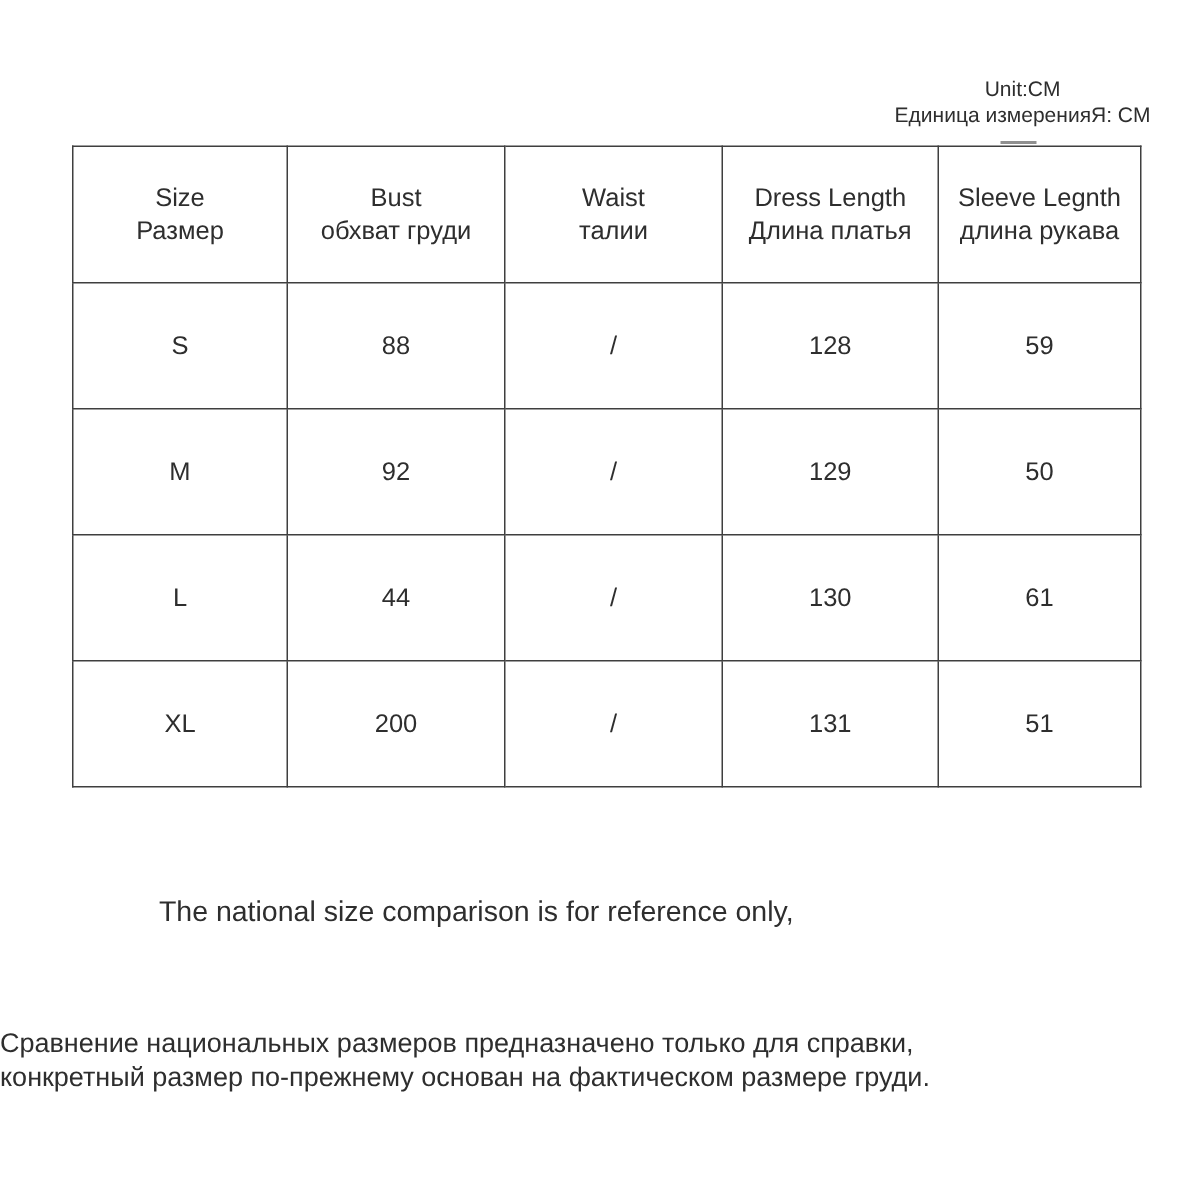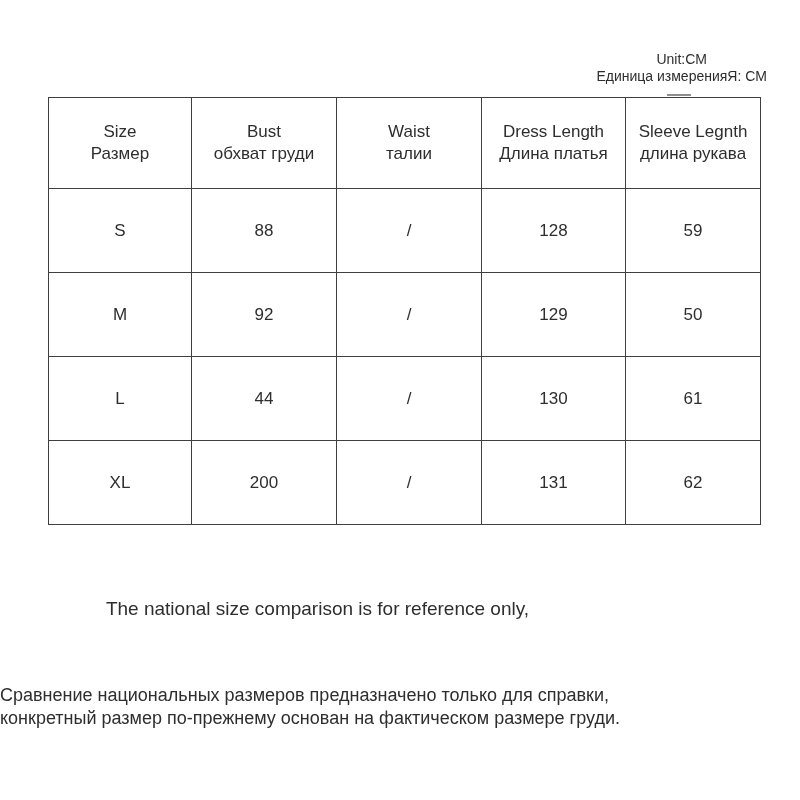--- a/index.html
+++ b/index.html
@@ -140,21 +140,21 @@
         <td>44</td>
         <td>/</td>
         <td>130</td>
         <td>61</td>
       </tr>
       <tr>
         <td>XL</td>
         <td>200</td>
         <td>/</td>
         <td>131</td>
-        <td>62</td>
+        <td>51</td>
       </tr>
     </tbody>
   </table>
 
   <div class="note-en">
     <div>The national size comparison is for reference only,</div>
   </div>
 
   <div class="note-ru">
     <div>Сравнение национальных размеров предназначено только для справки,</div>

